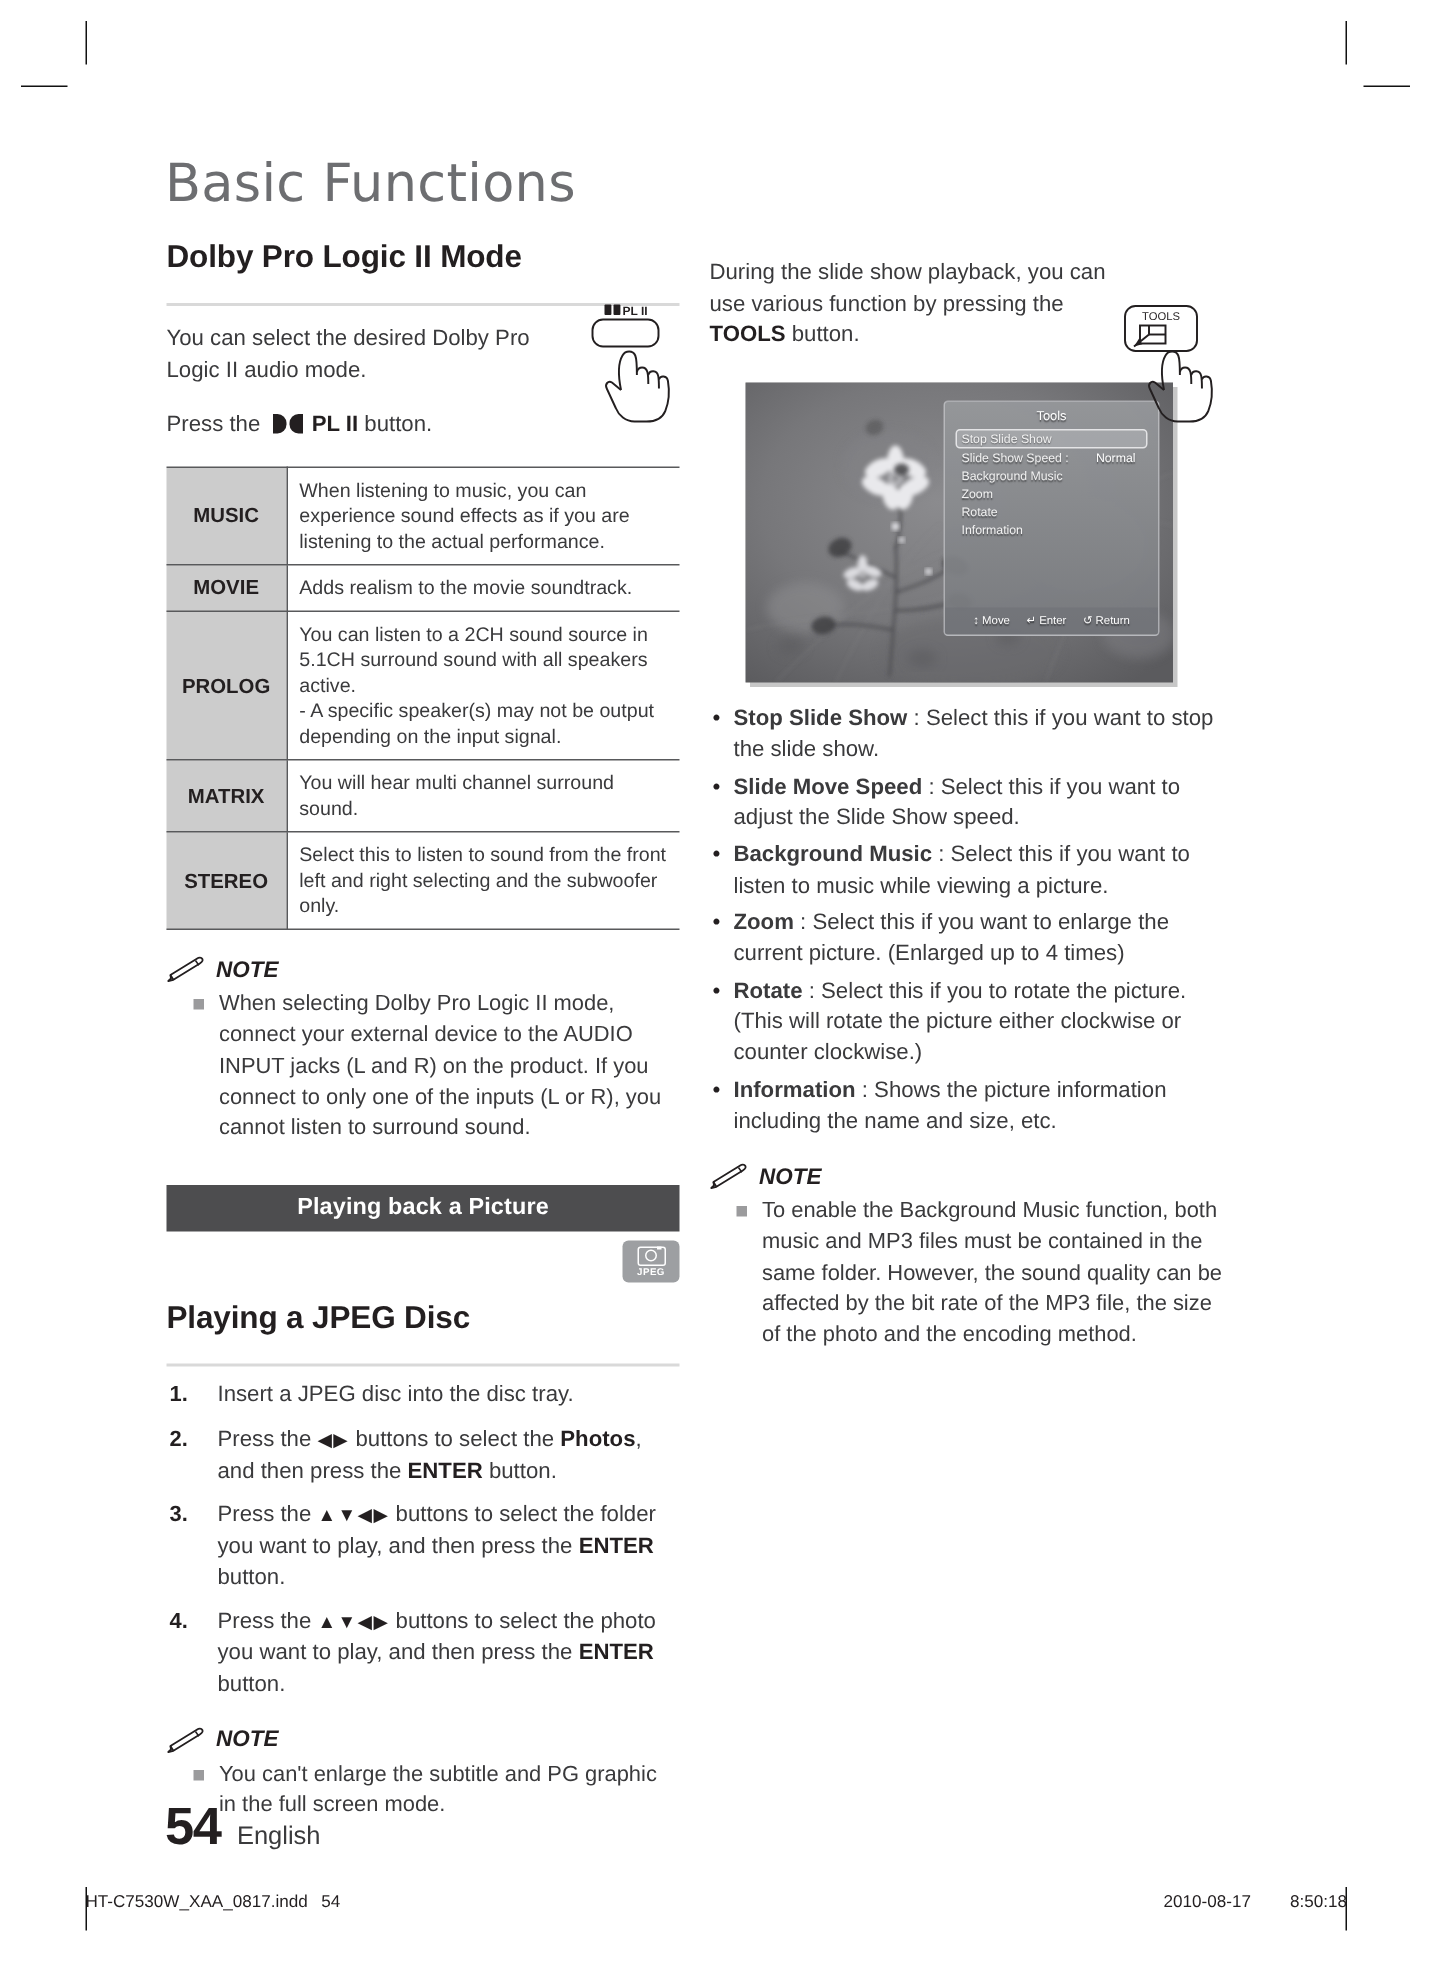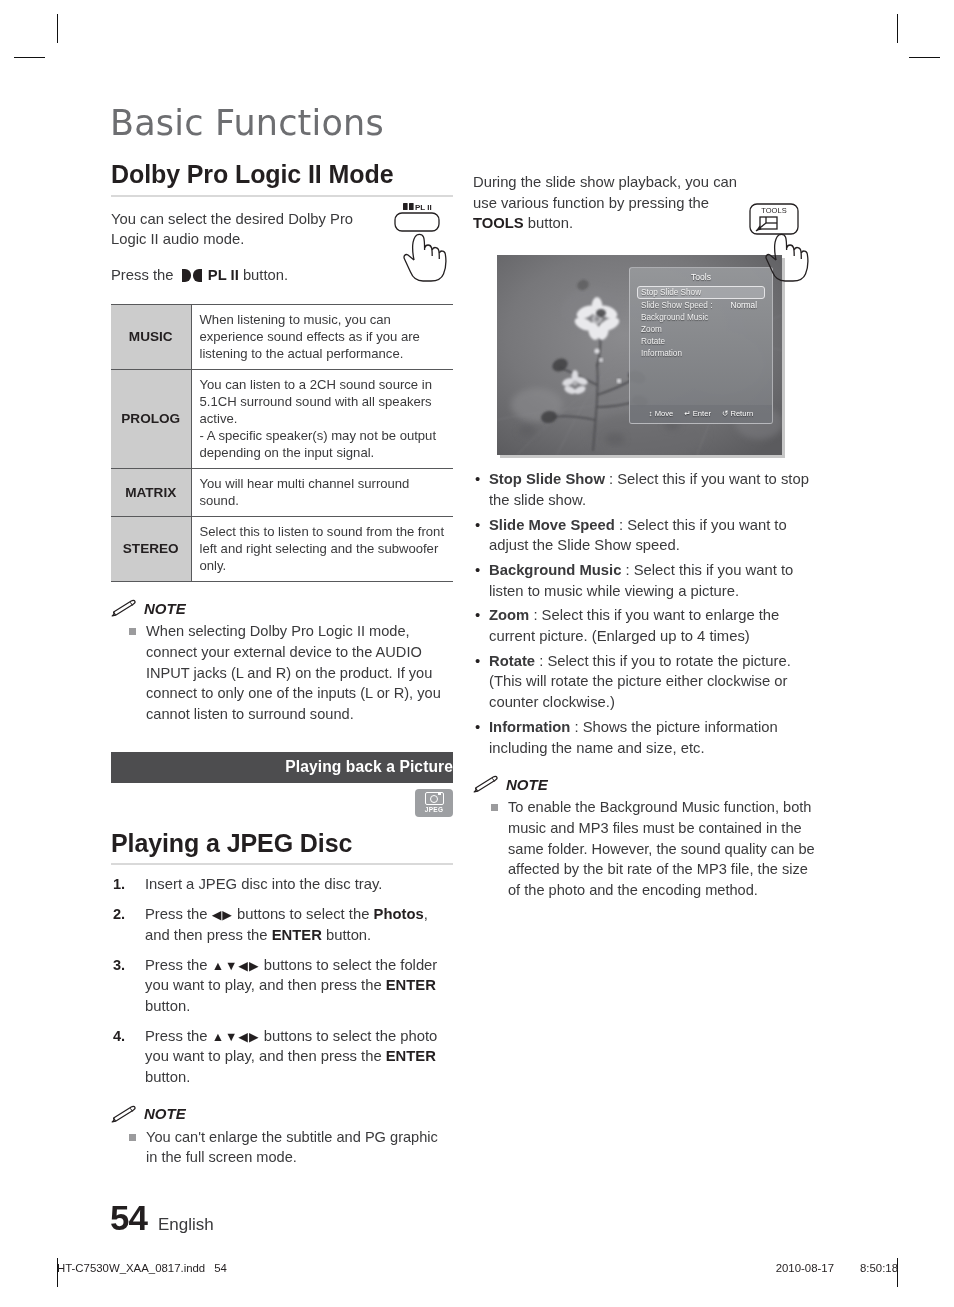--- a/index.html
+++ b/index.html
@@ -45,26 +45,26 @@
   
   .col {
     position: absolute;
     width: 342px;
   }
   .col-left  { left: 111px; top: 160px; }
   .col-right { left: 473px; top: 160px; }
 
   h2.sec {
     margin: 0;
-    font-size: 25px;
+    font-size: 21px;
     font-weight: bold;
     line-height: 1.15;
     letter-spacing: -0.1px;
     color: #231f20;
-    padding-bottom: 6px;
+    padding-bottom: 18px;
     border-bottom: 2.5px solid #d9d9d9;
   }
 
   .body-text {
     font-size: 14.8px;
     line-height: 1.40;
     color: #3a3a3c;
   }
   .body-text b, .bold { font-weight: bold; color: #231f20; }
 
@@ -149,21 +149,21 @@
     left: 18px; top: 7px;
     width: 7px; height: 7px;
     background: #9b9b9d;
   }
 
   
   .banner {
     margin-top: 27px;
     background: #4d4d4f;
     color: #ffffff;
-    text-align: right;
+    text-align: center;
     font-size: 15.6px;
     font-weight: bold;
     letter-spacing: 0.1px;
     padding: 6px 0 7px 0;
   }
 
   
   .badge-row { margin-top: 6px; display: flex; justify-content: flex-end; }
   .jpeg-badge {
     width: 38px; height: 28px;
@@ -326,20 +326,24 @@
       <span class="dolby-glyph"></span>
       <b>PL II</b>
       <span>button.</span>
     </div>
 
     <table class="modes">
       <tbody id="mode-rows">
           <tr>
             <td>MUSIC</td>
             <td>When listening to music, you can experience sound effects as if you are listening to the actual performance.</td>
+          </tr>
+          <tr>
+            <td>MOVIE</td>
+            <td>Adds realism to the movie soundtrack.</td>
           </tr>
           <tr>
             <td>PROLOG</td>
             <td>You can listen to a 2CH sound source in 5.1CH surround sound with all speakers active.<br>- A specific speaker(s) may not be output<br>   depending on the input signal.</td>
           </tr>
           <tr>
             <td>MATRIX</td>
             <td>You will hear multi channel surround sound.</td>
           </tr>
           <tr>

